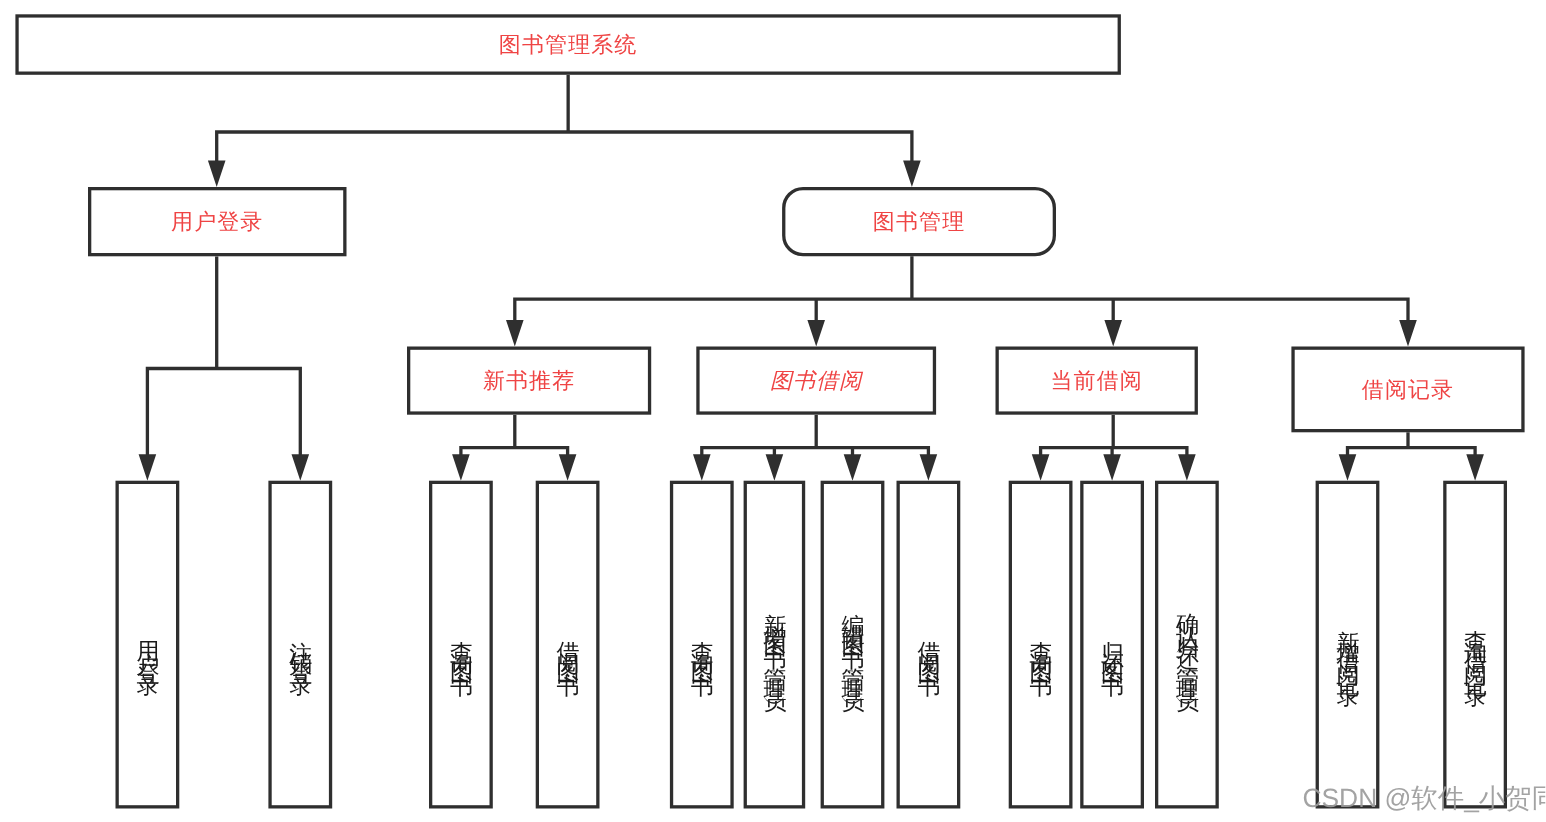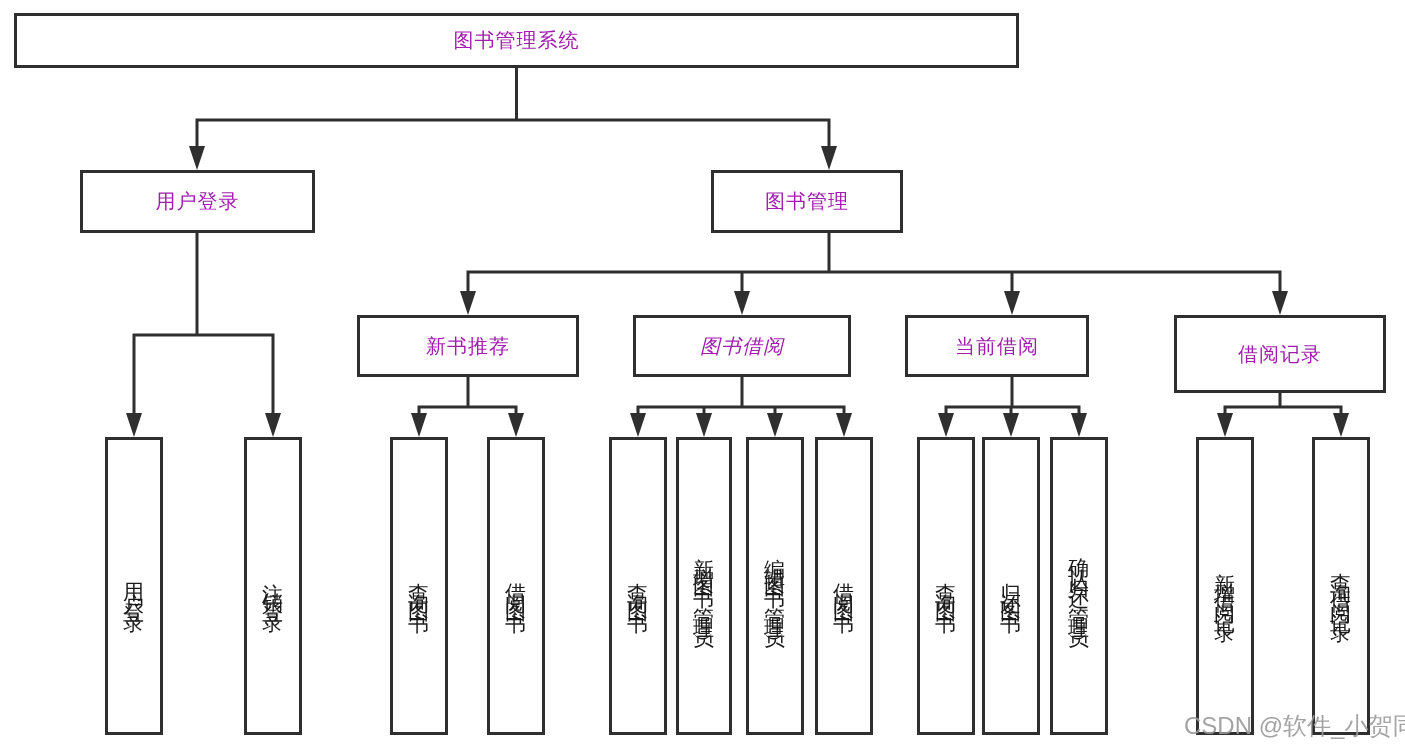--- a/index.html
+++ b/index.html
@@ -30,21 +30,21 @@
     border: 3px solid #2f2f2f;
     background: #ffffff;
     display: flex;
     align-items: center;
     justify-content: center;
     z-index: 2;
   }
   .hbox span {
     font-size: 20px;
     letter-spacing: 1px;
-    color: #a21caf;
+    color: #ef4444;
     white-space: nowrap;
   }
   .vbox {
     position: absolute;
     box-sizing: border-box;
     border: 3px solid #2f2f2f;
     background: #ffffff;
     display: flex;
     align-items: center;
     justify-content: center;
@@ -131,25 +131,25 @@
              M1333 413 L1349 413 L1341 437 Z"></path>
   </svg>
 
   <div class="hbox" style="left:14px; top:13px; width:1005px; height:55px;">
     <span>图书管理系统</span>
   </div>
 
   <div class="hbox" style="left:80px; top:170px; width:235px; height:63px;">
     <span>用户登录</span>
   </div>
-  <div class="hbox" style="left:711px; top:170px; width:192px; height:63px;">
+  <div class="hbox" style="left:711px; top:170px; width:249px; height:63px;border-radius:19px;">
     <span>图书管理</span>
   </div>
 
-  <div class="hbox" style="left:357px; top:315px; width:222px; height:62px;">
+  <div class="hbox" style="left:370px; top:315px; width:222px; height:62px;">
     <span>新书推荐</span>
   </div>
   <div class="hbox" style="left:633px; top:315px; width:218px; height:62px;font-style:italic;">
     <span>图书借阅</span>
   </div>
   <div class="hbox" style="left:905px; top:315px; width:184px; height:62px;justify-content:center;">
     <span>当前借阅</span>
   </div>
   <div class="hbox" style="left:1174px; top:315px; width:212px; height:78px;">
     <span>借阅记录</span>

